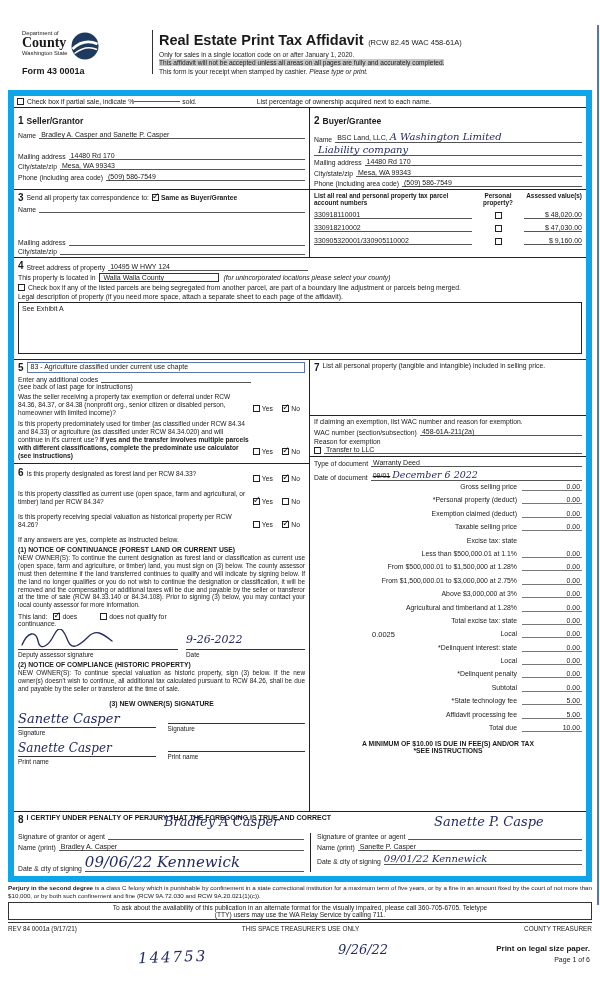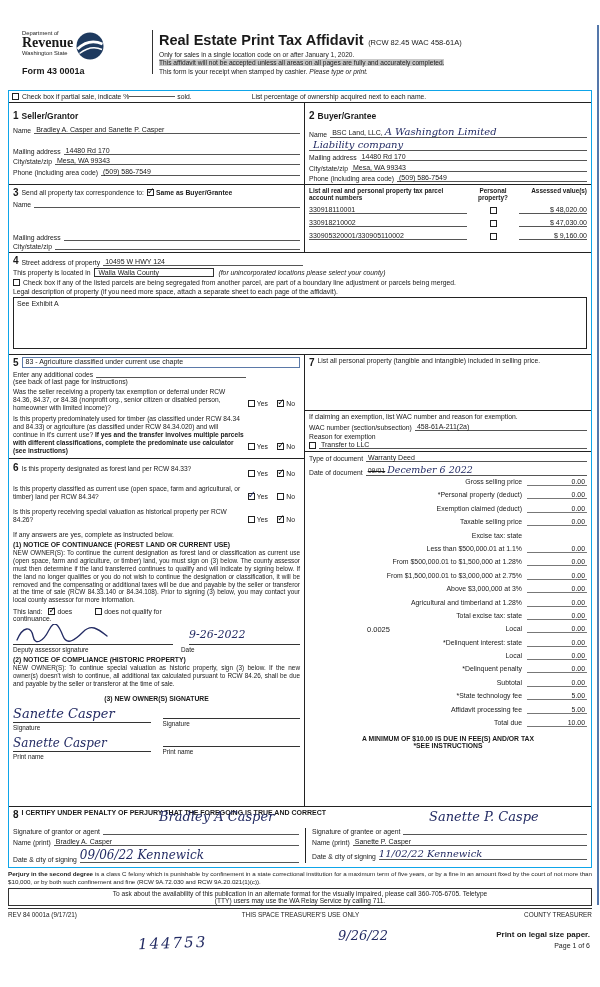--- a/index.html
+++ b/index.html
@@ -31,21 +31,21 @@
   .logo { margin-left:2px; margin-top:1px; }
   .form-no { font-weight:bold; font-size:9px; margin-top:5px; }
   .vdiv { width:1px; background:#333; margin:0 6px; height:44px; }
   .title-block { flex:1; padding-top:1px; }
   .title { font-weight:bold; font-size:14.5px; }
   .title-sfx { font-size:7.5px; }
   .note { font-size:6.6px; margin-top:1.5px; }
   .hl { background:#c9c9c9; display:inline-block; }
 
   
-  .formbox { margin:4px 8px 0 8px; border:1px solid #0ea5e9; }
+  .formbox { margin:4px 8px 0 8px; border:6px solid #0ea5e9; }
   .rowline { border-bottom:1px solid #222; }
   .partial { display:flex; align-items:center; padding:2px 3px; font-size:6.8px; }
   .halves { display:flex; }
   .half-l { width:296px; border-right:1px solid #222; padding:2px 4px; }
   .half-r { flex:1; padding:2px 4px; }
   .sec-t { font-weight:bold; font-size:8.5px; }
   .num { font-weight:bold; font-size:10px; margin-right:3px; }
   .field { display:flex; align-items:flex-end; font-size:6.8px; margin-top:2.5px; }
   .field .flabel { white-space:nowrap; margin-right:3px; }
   .val { font-size:7px; padding:0 2px; }
@@ -109,21 +109,21 @@
 <body>
 
 <div class="page">
   <div class="edge"></div>
 
   <div class="header">
     <div class="logo-block">
       <div class="logo-row">
         <div>
           <div class="dept1">Department of</div>
-          <div class="dept2">Revenue</div>
+          <div class="dept2">County</div>
           <div class="dept3">Washington State</div>
         </div>
         <svg class="logo" width="30" height="30" viewBox="0 0 30 30">
           <circle cx="15" cy="15" r="13.5" fill="#1e3a5f"></circle>
           <path d="M2.5 18 Q14 7 27.5 13" stroke="#fff" stroke-width="2.6" fill="none"></path>
           <path d="M4.5 22.5 Q16 13.5 27 18.5" stroke="#fff" stroke-width="1.4" fill="none"></path>
         </svg>
       </div>
       <div class="form-no">Form 43 0001a</div>
     </div>
@@ -323,21 +323,21 @@
           <span class="cbl">does not qualify for</span>
         </div>
         <div class="lab">continuance.</div>
 
         <div class="sigline">
           <div class="sigcell" style="width:160px">
             <svg class="scribble" width="100" height="20" viewBox="0 0 100 20">
               <path d="M4 16 C10 2, 18 2, 20 12 S30 18, 36 6 S46 2, 50 12 S62 16, 70 8 S84 4, 94 12" stroke="#232b63" stroke-width="1.3" fill="none" stroke-linecap="round"></path>
             </svg>
           </div>
-          <div class="sigcell grow" style="margin-left:16px">
+          <div class="sigcell grow" style="margin-left:8px">
             <span class="hand" style="font-size:11px">9-26-2022</span>
           </div>
         </div>
         <div class="fr">
           <div class="siglab" style="width:160px">Deputy assessor signature</div>
           <div class="siglab" style="margin-left:8px">Date</div>
         </div>
 
         <div class="ntitle">(2) NOTICE OF COMPLIANCE (HISTORIC PROPERTY)</div>
         <div class="body-sm">NEW OWNER(S): To continue special valuation as historic property, sign (3) below. If the new owner(s) doesn't wish to continue, all additional tax calculated pursuant to RCW 84.26, shall be due and payable by the seller or transferor at the time of sale.</div>
@@ -495,35 +495,35 @@
           <div class="field" style="margin-top:0">
               <span class="flabel">Signature of grantor or agent</span>
             <span class="fill grow"></span>
             </div>
           <div class="field">
               <span class="flabel">Name (print)</span>
             <span class="fill grow val">Bradley A. Casper</span>
             </div>
           <div class="field">
               <span class="flabel">Date &amp; city of signing</span>
-            <span class="fill grow hand" style="font-size:12px">09/06/22  Kennewick</span>
+            <span class="fill grow hand" style="font-size:15px">09/06/22  Kennewick</span>
             </div>
         </div>
         <div class="s8r">
           <div class="field" style="margin-top:0">
               <span class="flabel">Signature of grantee or agent</span>
             <span class="fill grow"></span>
             </div>
           <div class="field">
               <span class="flabel">Name (print)</span>
             <span class="fill grow val">Sanette P. Casper</span>
             </div>
           <div class="field">
               <span class="flabel">Date &amp; city of signing</span>
-            <span class="fill grow hand" style="font-size:10px">11/02/22  Kennewick</span>
+            <span class="fill grow hand" style="font-size:10px">09/01/22  Kennewick</span>
             </div>
         </div>
       </div>
     </div>
   </div>
 
   <div class="perjury">
     <span class="b">Perjury in the second degree</span><span> is a class C felony which is punishable by confinement in a state correctional institution for a maximum term of five years, or by a fine in an amount fixed by the court of not more than $10,000, or by both such confinement and fine (RCW 9A.72.030 and RCW 9A.20.021(1)(c)).</span>
   </div>
   <div class="altbox">

